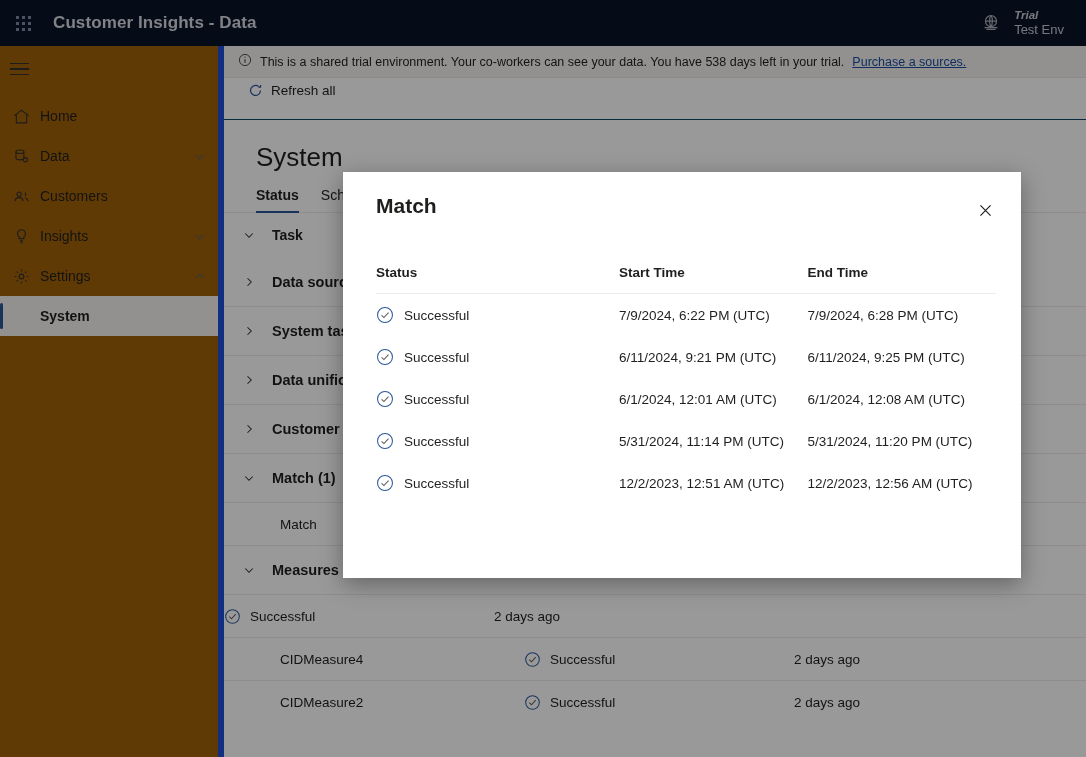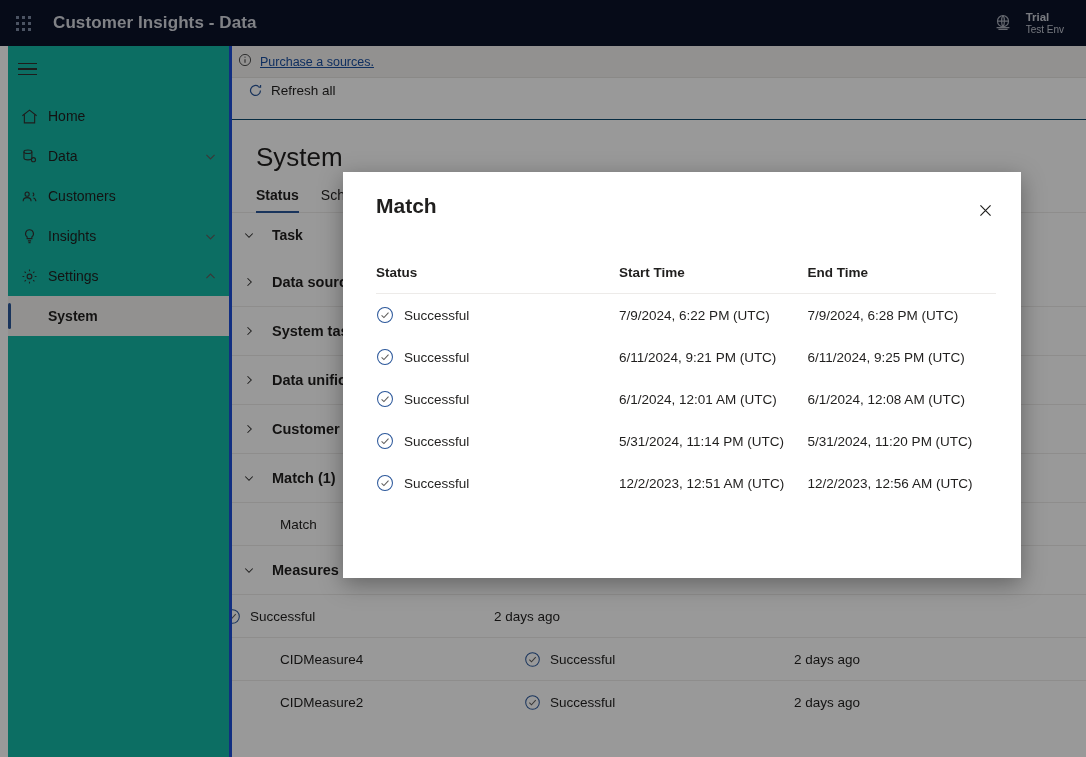--- a/index.html
+++ b/index.html
@@ -50,30 +50,30 @@
   }
   .suite-right {
     margin-left: auto;
     display: flex;
     align-items: center;
     padding-right: 22px;
     gap: 12px;
   }
   .env-icon { width: 22px; height: 22px; opacity: .85; }
   .env-text { line-height: 1.25; }
-  .env-plan { font-size: 11.5px; color: #c9cdd6; font-weight: 700; }
-  .env-name { font-size: 10px; color: #c4c9d3; }
+  .env-plan { font-size: 11.5px; color: #c9cdd6; font-weight: 700; font-style: italic; }
+  .env-name { font-size: 13px; color: #c4c9d3; }
 
   
   .leftnav {
     position: absolute;
-    top: 46px; left: 8px;
+    top: 46px; left: 0;
     width: 224px; height: 711px;
-    background: #14b8a6;
-    border-right: 3px solid #1d4ed8;
+    background: #a16207;
+    border-right: 6px solid #1d4ed8;
     z-index: 3;
   }
   .hamburger {
     width: 44px; height: 46px;
     display: flex; flex-direction: column; justify-content: center;
     gap: 4px; margin-left: 10px; cursor: pointer;
   }
   .hamburger i { display: block; width: 19px; height: 1.6px; background: #323130; }
   .nav-list { margin-top: 4px; }
   .nav-item {
@@ -388,20 +388,21 @@
   <main class="content">
 
     <div class="trial-banner">
       <span class="info-circle">
         <svg viewBox="0 0 16 16" width="14" height="14" fill="none" stroke="currentColor" stroke-width="1.1">
           <circle cx="8" cy="8" r="6.4"></circle>
           <path d="M8 7v4.2" stroke-width="1.3"></path>
           <circle cx="8" cy="4.7" r=".75" fill="currentColor" stroke="none"></circle>
         </svg>
       </span>
+      <span>This is a shared trial environment. Your co-workers can see your data. You have 538 days left in your trial.</span>
       <a href="#">Purchase a sources.</a>
     </div>
 
     <div class="cmdbar">
       <div class="cmd-btn">
         <span class="refresh-icon">
           <svg viewBox="0 0 16 16" width="15" height="15" fill="none" stroke="currentColor" stroke-width="1.3">
             <path d="M13.3 8a5.3 5.3 0 11-1.9-4.1"></path>
             <path d="M13.4 2.2v2.3h-2.3"></path>
           </svg>

